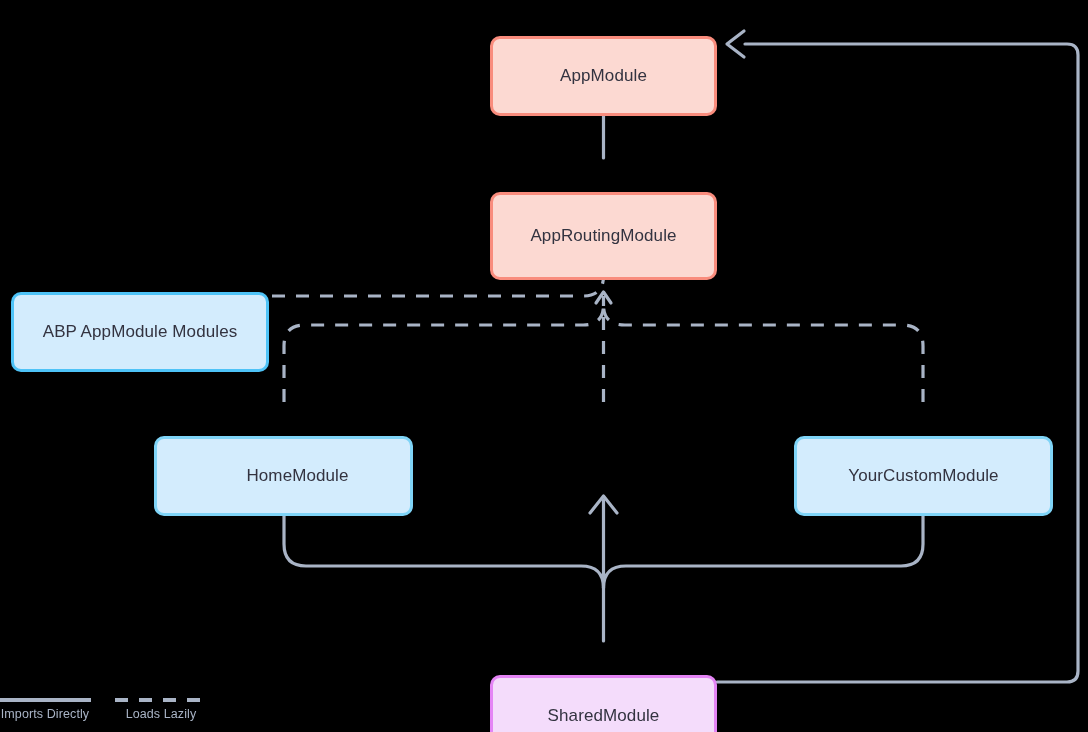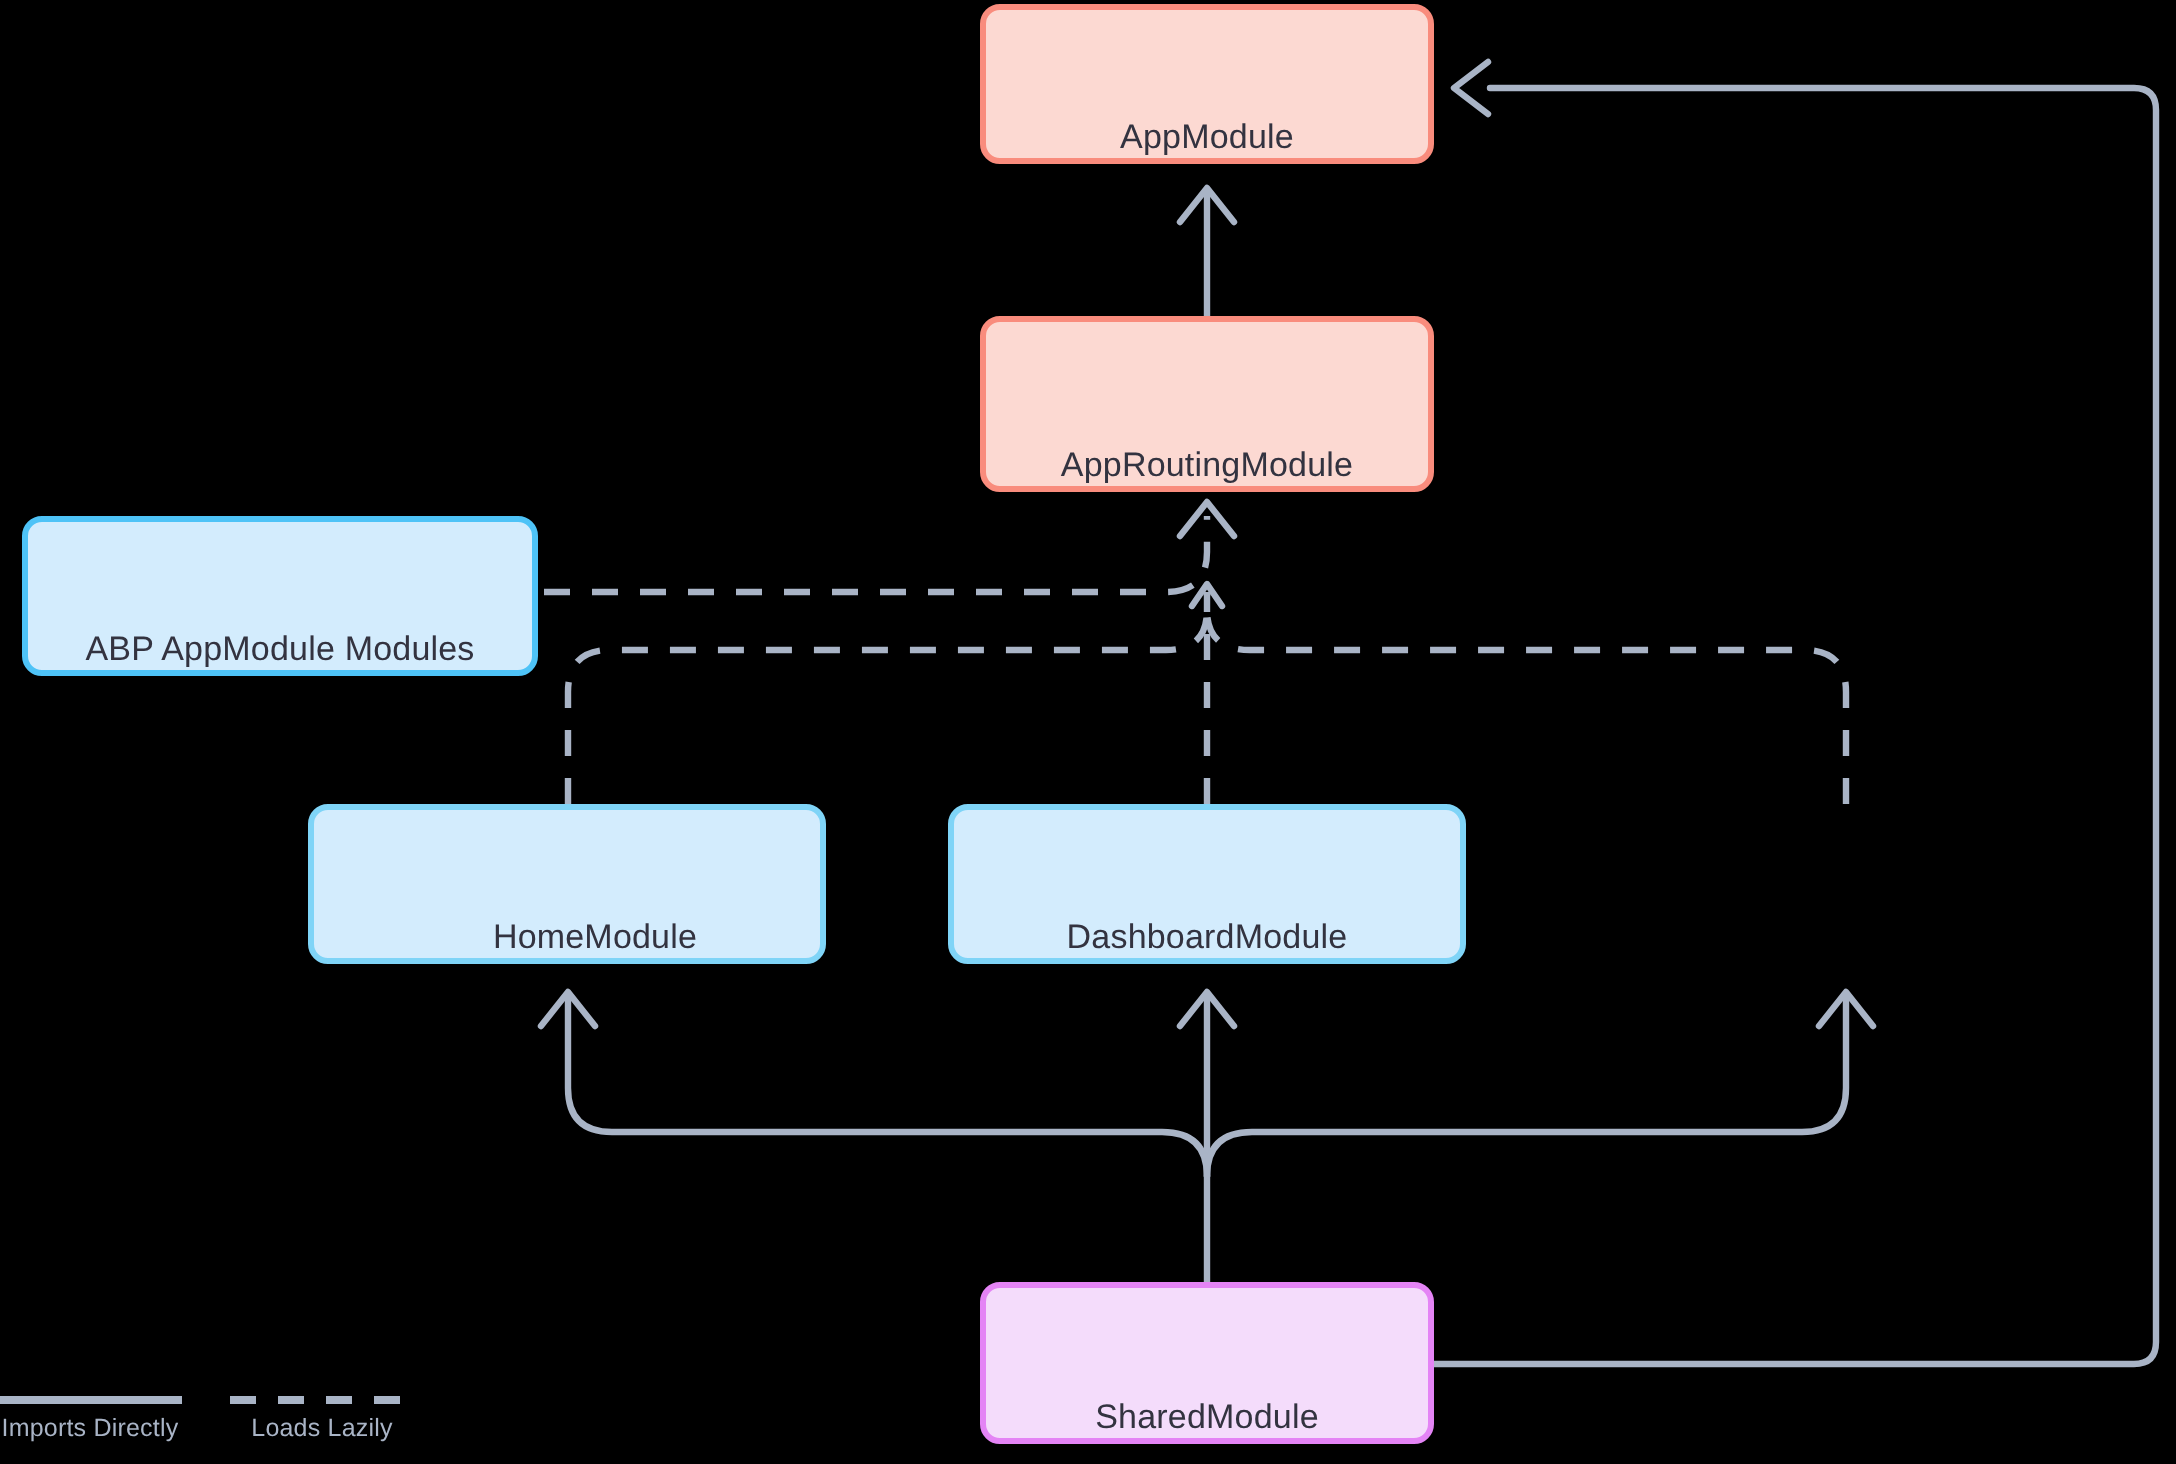--- a/index.html
+++ b/index.html
@@ -15,27 +15,28 @@
     overflow: hidden;
     font-family: "Liberation Sans", sans-serif;
   }
   .node {
     position: absolute;
     box-sizing: border-box;
     border-radius: 10px;
     border-width: 3px;
     border-style: solid;
     display: flex;
-    align-items: flex-end;
+    align-items: center;
     justify-content: center;
     text-align: center;
     font-size: 17px;
     letter-spacing: 0.1px;
     color: #333340;
     z-index: 5;
+    margin-top: 34px;
   }
   .node-app        { left: 490px; top: 2px;   width: 227px; height: 80px;  background: #fcd9d2; border-color: #f98c7d; }
   .node-approuting { left: 490px; top: 158px; width: 227px; height: 88px;  background: #fcd9d2; border-color: #f98c7d; }
   .node-abp        { left: 11px;  top: 258px; width: 258px; height: 80px;  background: #d3ecfd; border-color: #4ec3f7; }
   .node-home       { left: 154px; top: 402px; width: 259px; height: 80px;  background: #d3ecfd; border-color: #7fd4f7; padding-left: 28px; }
   .node-dashboard  { left: 474px; top: 402px; width: 259px; height: 80px;  background: #d3ecfd; border-color: #7fd4f7; }
   .node-custom     { left: 794px; top: 402px; width: 259px; height: 80px;  background: #d3ecfd; border-color: #7fd4f7; }
   .node-shared     { left: 490px; top: 641px; width: 227px; height: 81px;  background: #f4dcfb; border-color: #e484f5; }
 
   #edges {
@@ -144,24 +145,24 @@
   </div>
 
   <div class="node node-abp">
     <span>ABP AppModule Modules</span>
   </div>
 
   <div class="node node-home">
     <span>HomeModule</span>
   </div>
 
-  <div class="node node-dashboard">
-    <span>DashboardModule</span>
+
+  <div class="node node-custom">
+    <span>YourCustomModule</span>
   </div>
-
 
   <div class="node node-shared">
     <span>SharedModule</span>
   </div>
 
   <div id="legend">
     <div class="legend-item first">
       <div class="legend-rule solid"></div>
       <div class="legend-label">Imports Directly</div>
     </div>

